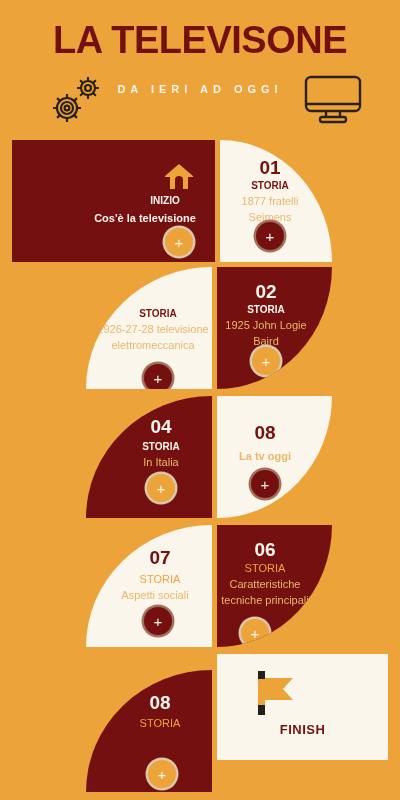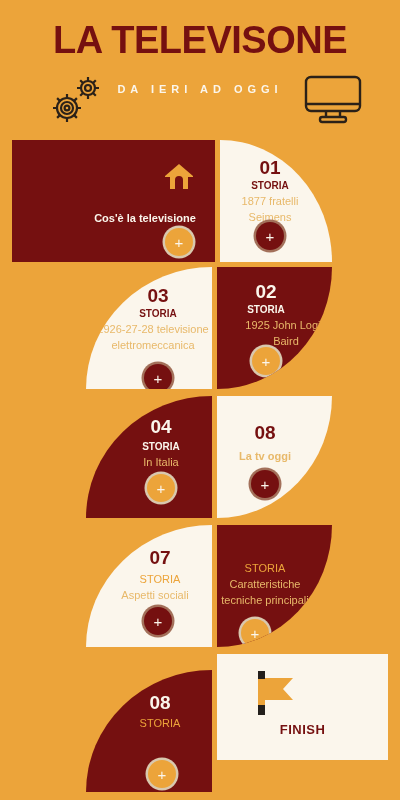--- a/index.html
+++ b/index.html
@@ -99,42 +99,42 @@
         <rect x="18" y="43" width="26" height="5" rx="2.2"></rect>
       </g>
     </svg>
   </div>
 
   <div class="cell c-dark sh-rect" style="left:12px;top:140px;width:203px;height:122px;">
     <svg class="home-icon" style="left:152px;top:22px;width:30px;height:28px;" viewBox="0 0 30 28">
       <path d="M15 2 L29 14 L29 15 L24 15 L24 27 L6 27 L6 15 L1 15 L1 14 Z" fill="#eca43a"></path>
       <path d="M11 27 L11 18 a4 4 0 0 1 8 0 L19 27 Z" fill="#751010"></path>
     </svg>
+    <div class="txt t-cream lbl bold" style="left:103px;top:54px;width:100px;">INIZIO</div>
     <div class="txt t-cream desc" style="left:63px;top:70px;width:140px;font-weight:bold;">Cos'è la televisione</div>
     <div class="plus orange" style="left:153px;top:88px;">+</div>
   </div>
 
   <div class="cell c-cream petal-tr" style="left:220px;top:140px;width:112px;height:122px;">
     <div class="txt t-dark num" style="left:0;top:17px;width:100px;">01</div>
     <div class="txt t-dark lbl bold" style="left:0;top:39px;width:100px;">STORIA</div>
     <div class="txt t-tan desc" style="left:10px;top:53px;width:80px;">1877 fratelli Seimens</div>
     <div class="plus dark" style="left:36px;top:82px;">+</div>
   </div>
 
   <div class="cell c-cream petal-tl" style="left:86px;top:267px;width:126px;height:122px;">
-    <div class="txt t-dark num" style="left:18px;top:18px;width:108px;">03</div>
     <div class="txt t-dark lbl bold" style="left:18px;top:40px;width:108px;">STORIA</div>
     <div class="txt t-tan desc" style="left:8px;top:54px;width:118px;">1926-27-28 televisione elettromeccanica</div>
     <div class="plus dark" style="left:58px;top:97px;">+</div>
   </div>
 
   <div class="cell c-dark petal-br" style="left:217px;top:267px;width:115px;height:122px;">
     <div class="txt t-cream num" style="left:0;top:14px;width:98px;">02</div>
     <div class="txt t-cream lbl bold" style="left:0;top:36px;width:98px;">STORIA</div>
-    <div class="txt t-tan desc" style="left:-4px;top:50px;width:106px;margin-left:20px;">1925 John Logie Baird</div>
+    <div class="txt t-tan desc" style="left:-4px;top:50px;width:106px;">1925 John Logie Baird</div>
     <div class="plus orange" style="left:35px;top:80px;">+</div>
   </div>
 
   <div class="cell c-dark petal-tl" style="left:86px;top:396px;width:126px;height:122px;">
     <div class="txt t-cream num" style="left:24px;top:20px;width:102px;">04</div>
     <div class="txt t-cream lbl bold" style="left:24px;top:44px;width:102px;">STORIA</div>
     <div class="txt t-tan desc" style="left:24px;top:58px;width:102px;">In Italia</div>
     <div class="plus orange" style="left:61px;top:78px;">+</div>
   </div>
 
@@ -145,20 +145,21 @@
   </div>
 
   <div class="cell c-cream petal-tl" style="left:86px;top:525px;width:126px;height:122px;">
     <div class="txt t-dark num" style="left:22px;top:22px;width:104px;">07</div>
     <div class="txt t-orange lbl" style="left:22px;top:48px;width:104px;font-size:11px;">STORIA</div>
     <div class="txt t-tan desc" style="left:12px;top:62px;width:114px;">Aspetti sociali</div>
     <div class="plus dark" style="left:58px;top:82px;">+</div>
   </div>
 
   <div class="cell c-dark petal-br" style="left:217px;top:525px;width:115px;height:122px;">
+    <div class="txt t-cream num" style="left:0;top:14px;width:96px;">06</div>
     <div class="txt t-orange lbl" style="left:0;top:37px;width:96px;font-size:11px;">STORIA</div>
     <div class="txt t-tan desc" style="left:-6px;top:51px;width:108px;">Caratteristiche tecniche principali</div>
     <div class="plus orange" style="left:24px;top:94px;">+</div>
   </div>
 
   <div class="cell c-dark petal-tl" style="left:86px;top:670px;width:126px;height:122px;">
     <div class="txt t-cream num" style="left:22px;top:22px;width:104px;">08</div>
     <div class="txt t-orange lbl" style="left:22px;top:47px;width:104px;font-size:11px;">STORIA</div>
     <div class="plus orange" style="left:62px;top:90px;">+</div>
   </div>

